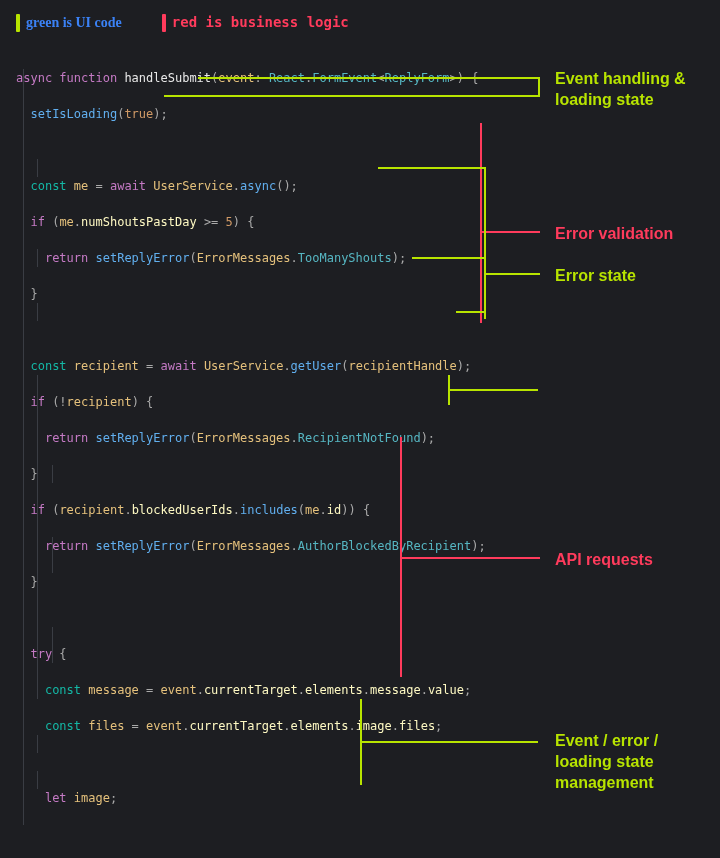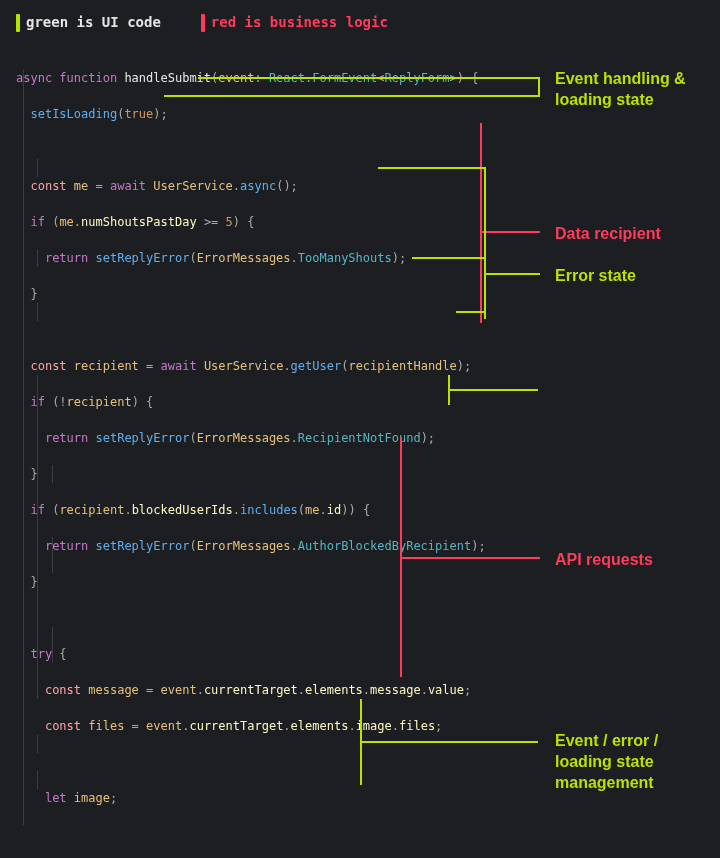--- a/index.html
+++ b/index.html
@@ -22,39 +22,39 @@
       font-weight: 600;
     }
     .legend-item { display: flex; align-items: center; gap: 6px; }
     .legend-bar {
       width: 4px;
       height: 18px;
       border-radius: 1px;
     }
     .g { background: #b8e400; }
     .r { background: #ff3b5c; }
-    .legend-label-green { color: #e5e5e5; }
+    .legend-label-green { color: #3b82f6; font-family: Liberation Serif, serif; }
     .legend-label-red { color: #ff3b5c; }
 
     .code-area {
       padding: 10px 16px 0 16px;
       position: relative;
       white-space: pre;
     }
     .line { display: block; height: 18px; }
 
     
     .kw { color: #c57ac5; }      
     .var { color: #e5c17c; }
     .prop { color: #fef9c3; }
     .punc { color: #aaa; }
     .num { color: #d19a66; margin-top: 20px; }
     .call { color: #61afef; }
     .white { color: #e8e8e8; }
-    .const { color: #fca5a5; }
+    .const { color: #14b8a6; }
     .cyan { color: #56b6c2; }
     .tc { color: #e5c17c; }
 
     
     .ann {
       position: absolute;
       font-family: -apple-system, BlinkMacSystemFont, 'Segoe UI', sans-serif;
       font-size: 16px;
       font-weight: 600;
       line-height: 1.3;
@@ -174,21 +174,21 @@
   
   
   <div class="hline green" style="left:198px; top:36px; width:340px;"></div>
   <div class="vline green" style="left:538px; top:36px; height:18px;"></div>
   <div class="hline green" style="left:164px; top:54px; width:376px;"></div>
   <div class="ann green" style="left:555px; top:28px; width:145px;">Event handling &amp; loading state</div>
 
   
   <div class="vline red" style="left:480px; top:82px; height:200px;"></div>
   <div class="hline red" style="left:480px; top:190px; width:60px;"></div>
-  <div class="ann red" style="left:555px; top:183px;">Data recipient</div>
+  <div class="ann red" style="left:555px; top:183px;">Error validation</div>
 
   
   <div class="hline green" style="left:384px; top:126px; width:100px;"></div>
   <div class="tick green" style="left:378px; top:126px;"></div>
   <div class="vline green" style="left:484px; top:126px; height:150px;"></div>
   <div class="hline green" style="left:418px; top:216px; width:66px;"></div>
   <div class="tick green" style="left:412px; top:216px;"></div>
   <div class="hline green" style="left:462px; top:270px; width:22px;"></div>
   <div class="tick green" style="left:456px; top:270px;"></div>
   <div class="vline green" style="left:484px; top:232px; height:46px;"></div>

